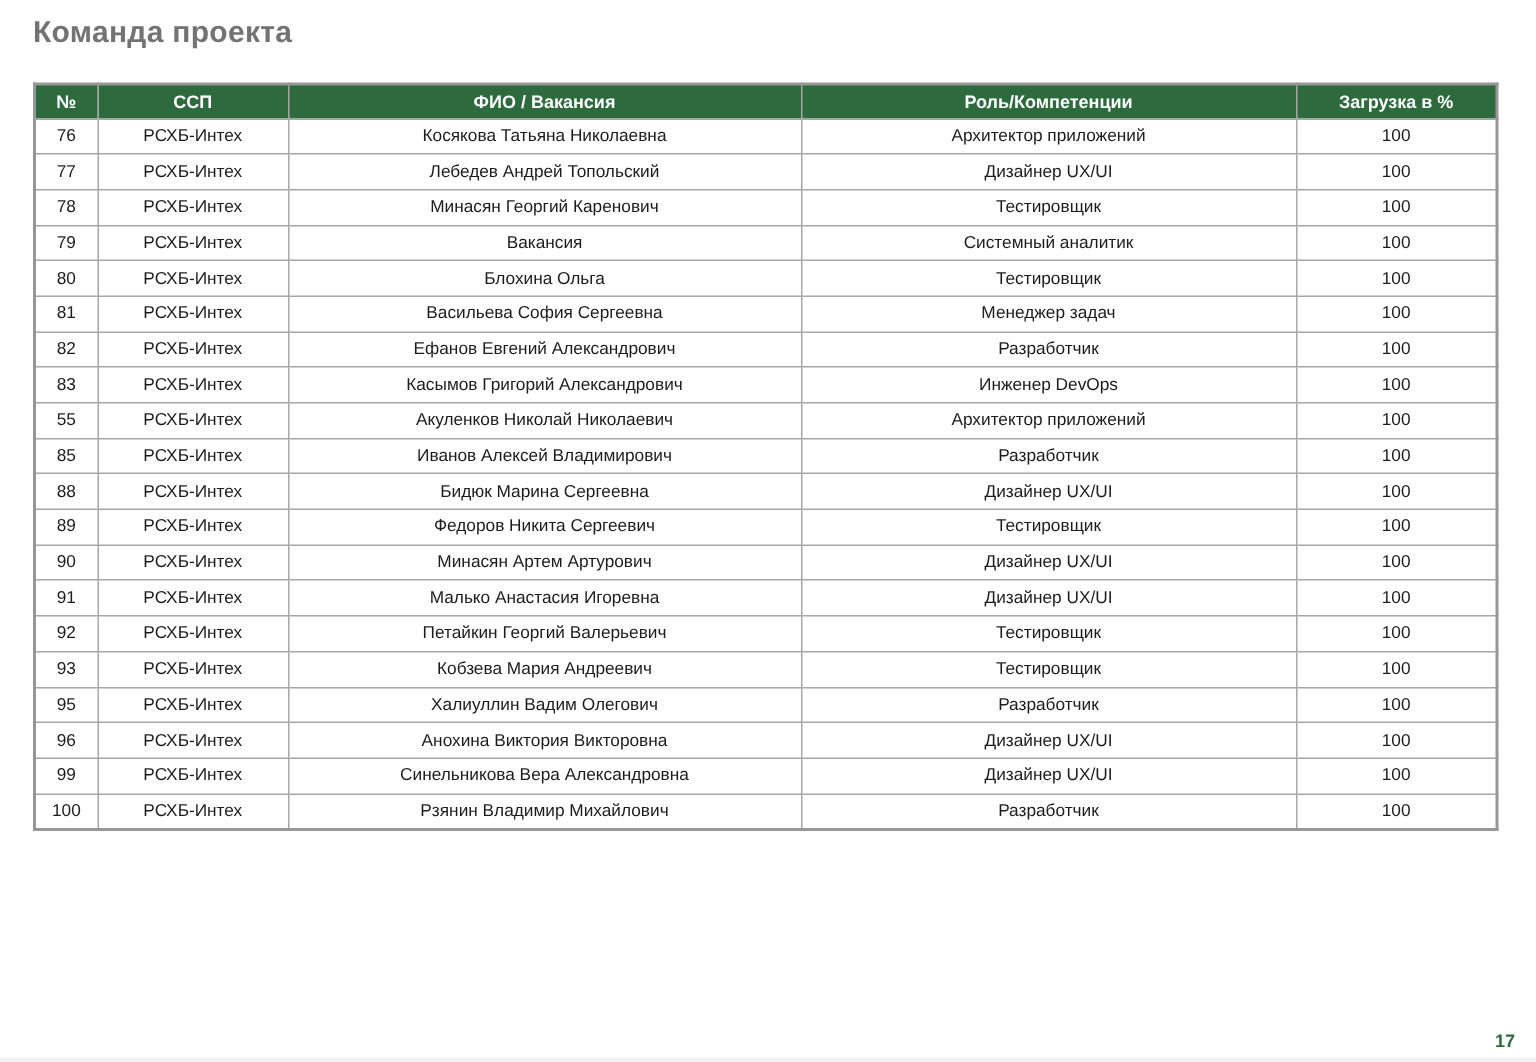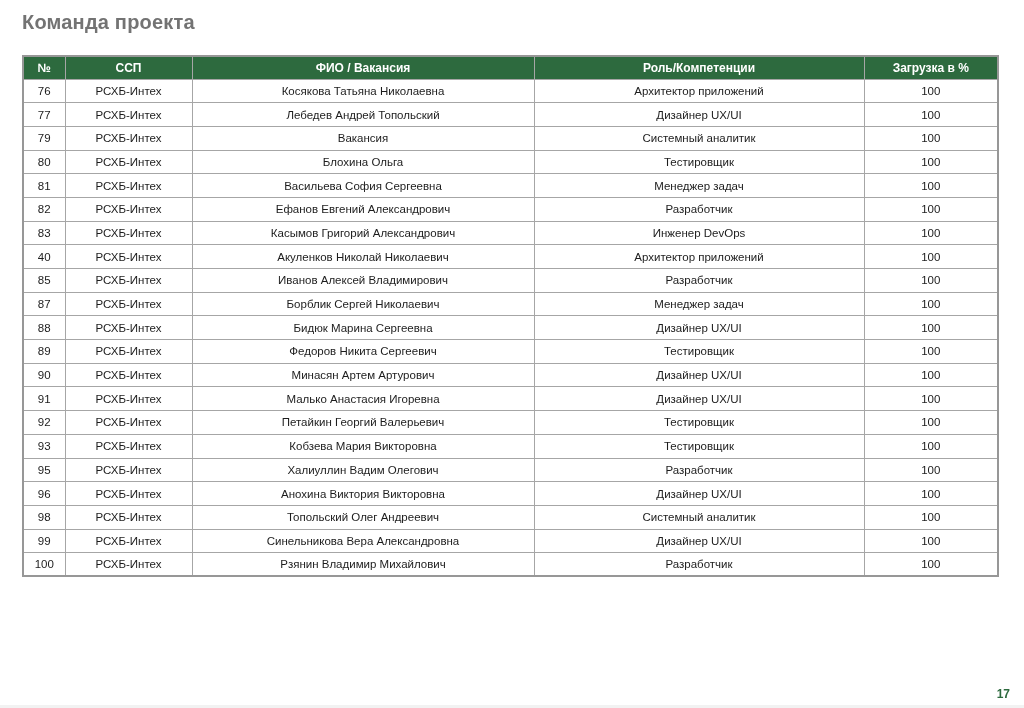--- a/index.html
+++ b/index.html
@@ -100,20 +100,27 @@
         <td>100</td>
       </tr>
       <tr>
         <td>77</td>
         <td>РСХБ-Интех</td>
         <td>Лебедев Андрей Топольский</td>
         <td>Дизайнер UX/UI</td>
         <td>100</td>
       </tr>
       <tr>
+        <td>78</td>
+        <td>РСХБ-Интех</td>
+        <td>Минасян Георгий Каренович</td>
+        <td>Тестировщик</td>
+        <td>100</td>
+      </tr>
+      <tr>
         <td>79</td>
         <td>РСХБ-Интех</td>
         <td>Вакансия</td>
         <td>Системный аналитик</td>
         <td>100</td>
       </tr>
       <tr>
         <td>80</td>
         <td>РСХБ-Интех</td>
         <td>Блохина Ольга</td>
@@ -135,41 +142,34 @@
         <td>100</td>
       </tr>
       <tr>
         <td>83</td>
         <td>РСХБ-Интех</td>
         <td>Касымов Григорий Александрович</td>
         <td>Инженер DevOps</td>
         <td>100</td>
       </tr>
       <tr>
-        <td>40</td>
+        <td>55</td>
         <td>РСХБ-Интех</td>
         <td>Акуленков Николай Николаевич</td>
         <td>Архитектор приложений</td>
         <td>100</td>
       </tr>
       <tr>
         <td>85</td>
         <td>РСХБ-Интех</td>
         <td>Иванов Алексей Владимирович</td>
         <td>Разработчик</td>
         <td>100</td>
       </tr>
       <tr>
-        <td>87</td>
-        <td>РСХБ-Интех</td>
-        <td>Борблик Сергей Николаевич</td>
-        <td>Менеджер задач</td>
-        <td>100</td>
-      </tr>
-      <tr>
         <td>88</td>
         <td>РСХБ-Интех</td>
         <td>Бидюк Марина Сергеевна</td>
         <td>Дизайнер UX/UI</td>
         <td>100</td>
       </tr>
       <tr>
         <td>89</td>
         <td>РСХБ-Интех</td>
         <td>Федоров Никита Сергеевич</td>
@@ -193,43 +193,36 @@
       <tr>
         <td>92</td>
         <td>РСХБ-Интех</td>
         <td>Петайкин Георгий Валерьевич</td>
         <td>Тестировщик</td>
         <td>100</td>
       </tr>
       <tr>
         <td>93</td>
         <td>РСХБ-Интех</td>
-        <td>Кобзева Мария Викторовна</td>
+        <td>Кобзева Мария Андреевич</td>
         <td>Тестировщик</td>
         <td>100</td>
       </tr>
       <tr>
         <td>95</td>
         <td>РСХБ-Интех</td>
         <td>Халиуллин Вадим Олегович</td>
         <td>Разработчик</td>
         <td>100</td>
       </tr>
       <tr>
         <td>96</td>
         <td>РСХБ-Интех</td>
         <td>Анохина Виктория Викторовна</td>
         <td>Дизайнер UX/UI</td>
-        <td>100</td>
-      </tr>
-      <tr>
-        <td>98</td>
-        <td>РСХБ-Интех</td>
-        <td>Топольский Олег Андреевич</td>
-        <td>Системный аналитик</td>
         <td>100</td>
       </tr>
       <tr>
         <td>99</td>
         <td>РСХБ-Интех</td>
         <td>Синельникова Вера Александровна</td>
         <td>Дизайнер UX/UI</td>
         <td>100</td>
       </tr>
       <tr>

